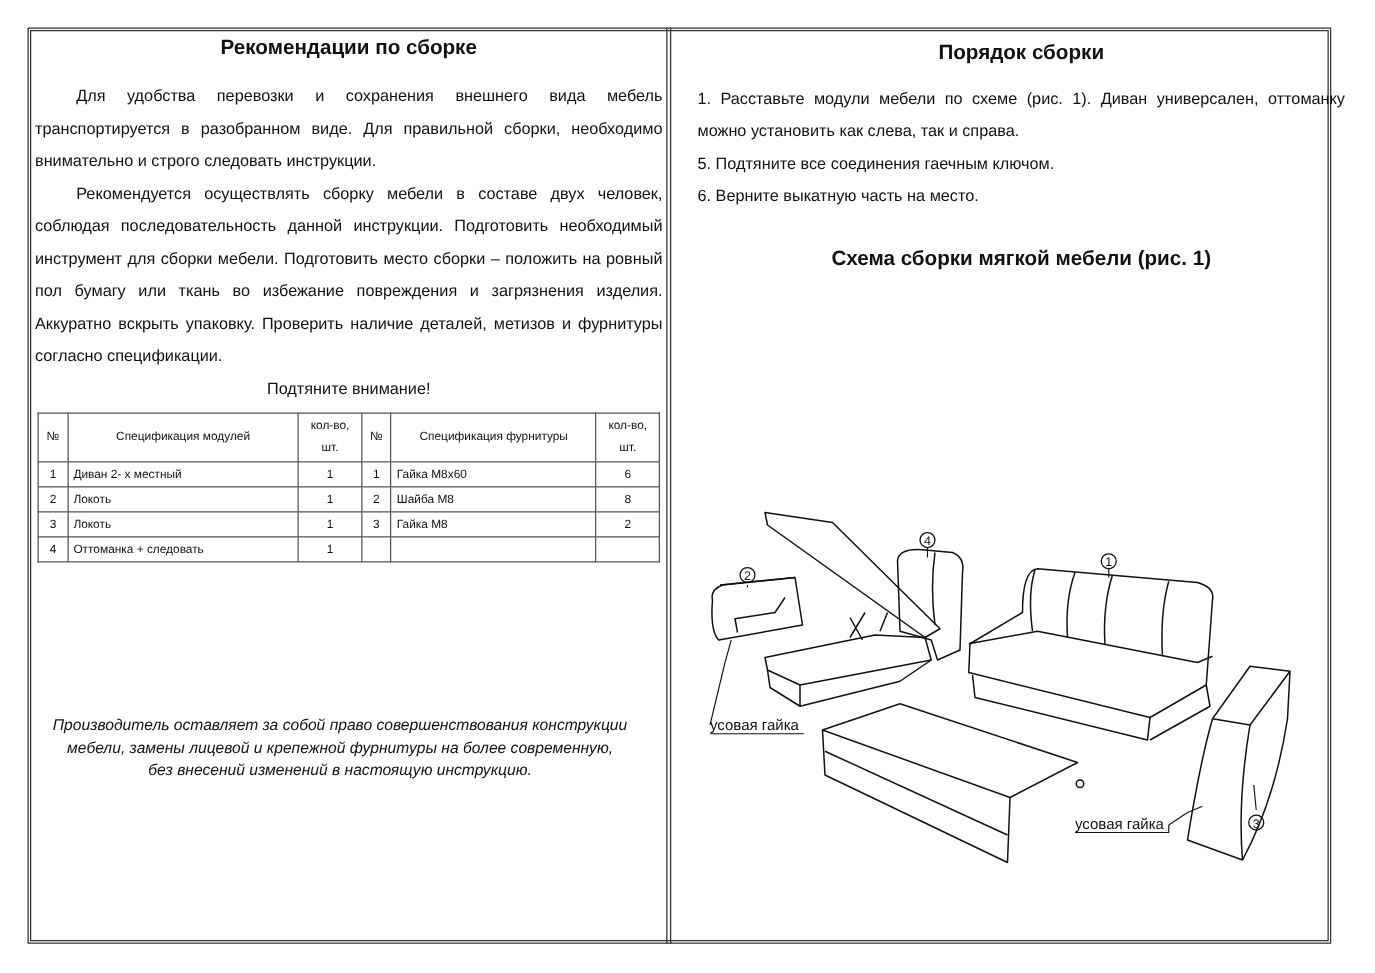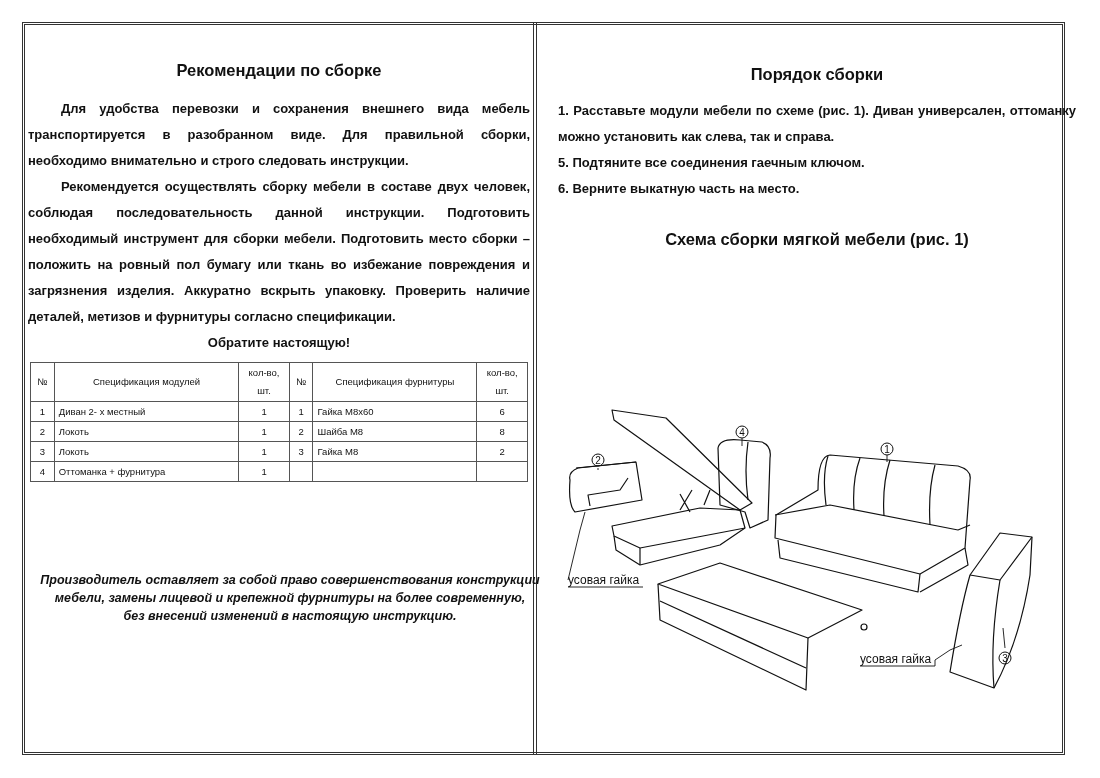--- a/index.html
+++ b/index.html
@@ -1,46 +1,46 @@
 <!DOCTYPE html>
 <html><head>
 <meta charset="utf-8">
 <style>
   html,body{margin:0;padding:0;background:#fff;}
   body{width:1100px;height:778px;position:relative;overflow:hidden;font-family:"Liberation Sans",sans-serif;color:#111;}
   .frame{position:absolute;left:22px;top:22px;width:1043px;height:733px;border:3px double #333;box-sizing:border-box;}
   .divider{position:absolute;left:533px;top:22px;width:4px;height:733px;border-left:1px solid #333;border-right:1px solid #333;box-sizing:border-box;}
-  .panel{position:absolute;top:41px;box-sizing:border-box;}
+  .panel{position:absolute;top:9px;box-sizing:border-box;}
   .left{left:28px;width:502px;}
   .right{left:541px;width:518px;margin-left:17px;}
   h1{font-size:16.5px;font-weight:bold;text-align:center;margin:0;}
   .left h1{margin-top:20px;margin-bottom:16px;}
   .right h1{margin-top:24px;margin-bottom:14px;}
-  p{margin:0;font-size:13px;line-height:26px;text-align:justify;font-weight:bold;}
+  p{margin:0;font-size:13px;line-height:26px;text-align:justify;}
   .indent{text-indent:33px;}
   .center{text-align:center;}
   table{border-collapse:collapse;width:498px;margin-top:6px;margin-left:2px;font-size:9.5px;}
   td,th{border:1px solid #555;padding:0 4px;height:19px;font-weight:normal;}
   th{height:38px;line-height:18px;}
   .c{text-align:center;}
-  .note{position:absolute;left:40px;top:571px;width:500px;text-align:center;font-style:italic;font-weight:bold;font-size:12.5px;line-height:18px;}
+  .note{position:absolute;left:22px;top:571px;width:500px;text-align:center;font-style:italic;font-weight:normal;font-size:12.5px;line-height:18px;}
   .steps p{text-align:justify;font-size:13px;line-height:26px;margin:0;}
   .schema{position:absolute;left:550px;top:400px;width:510px;height:300px;}
 </style>
 </head>
 <body>
 
 <div class="frame"></div>
 <div class="divider"></div>
 
 <div class="panel left">
   <h1>Рекомендации по сборке</h1>
   <p class="indent">Для удобства перевозки и сохранения внешнего вида мебель транспортируется в разобранном виде. Для правильной сборки, необходимо внимательно и строго следовать инструкции.</p>
   <p class="indent">Рекомендуется осуществлять сборку мебели в составе двух человек, соблюдая последовательность данной инструкции. Подготовить необходимый инструмент для сборки мебели. Подготовить место сборки – положить на ровный пол бумагу или ткань во избежание повреждения и загрязнения изделия. Аккуратно вскрыть упаковку. Проверить наличие деталей, метизов и фурнитуры согласно спецификации.</p>
-  <p class="center">Обратите настоящую!</p>
+  <p class="center">Подтяните внимание!</p>
 
   <table>
     <tbody>
         <tr>
       <th class="c" style="width:14px">№</th>
       <th class="c" style="width:170px">Спецификация модулей</th>
       <th class="c" style="width:40px"><span>кол-во,</span><br><span>шт.</span></th>
       <th class="c" style="width:14px">№</th>
       <th class="c" style="width:150px">Спецификация фурнитуры</th>
       <th class="c" style="width:40px"><span>кол-во,</span><br><span>шт.</span></th>
@@ -64,21 +64,21 @@
     <tr>
       <td class="c">3</td>
       <td>Локоть</td>
       <td class="c">1</td>
       <td class="c">3</td>
       <td>Гайка М8</td>
       <td class="c">2</td>
     </tr>
     <tr>
       <td class="c">4</td>
-      <td>Оттоманка + фурнитура</td>
+      <td>Оттоманка + следовать</td>
       <td class="c">1</td>
       <td class="c"></td>
       <td></td>
       <td class="c"></td>
     </tr>
   </tbody>
     </table>
 </div>
 
 <div class="note">

